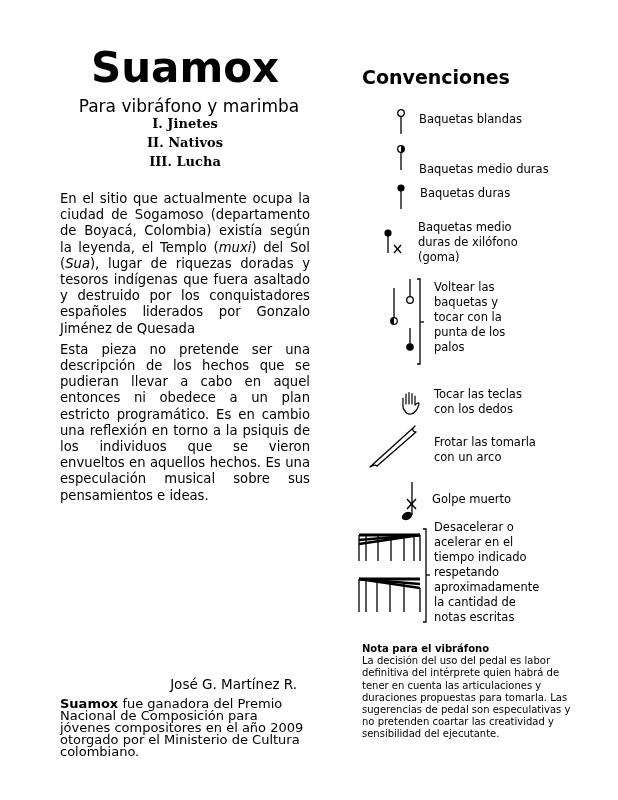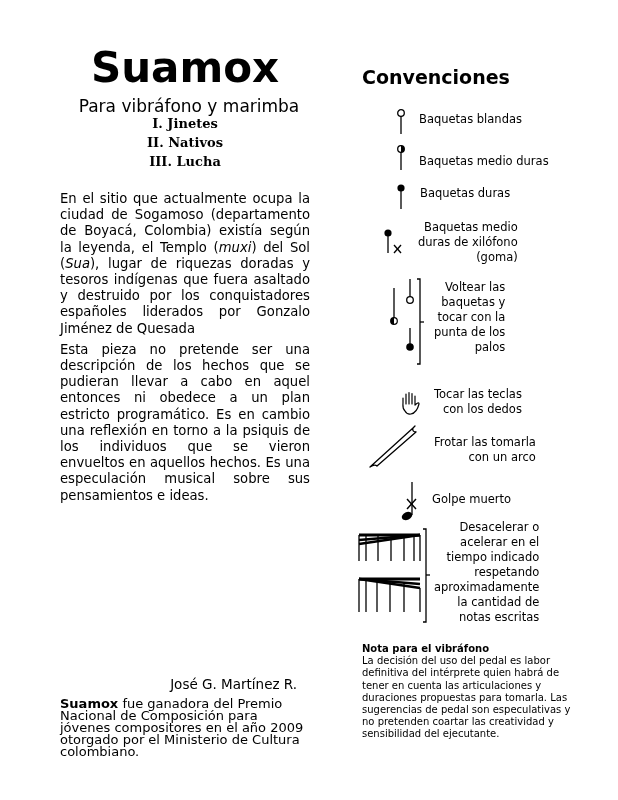--- a/index.html
+++ b/index.html
@@ -6,21 +6,21 @@
   body { width:618px; height:800px; position:relative; overflow:hidden; color:#000; font-family:"DejaVu Sans", sans-serif; }
   .abs { position:absolute; }
   #title { left:60px; width:250px; top:44px; text-align:center; font-size:42px; font-weight:bold; letter-spacing:0px; line-height:48px; }
   #subtitle { left:64px; width:250px; top:98px; text-align:center; font-size:17px; line-height:16px; }
   .mvt { left:60px; width:250px; text-align:center; font-family:"DejaVu Serif", serif; font-weight:bold; font-size:13px; line-height:16px; }
   #body-text { left:60px; top:191px; width:250px; font-size:13.2px; line-height:16.2px; }
   #body-text p { margin:0 0 5px 0; text-align:justify; text-align-last:left; }
   #author { left:60px; width:237px; top:676px; text-align:right; font-size:13.5px; }
   #award { left:60px; top:698px; width:250px; font-size:13px; line-height:12px; }
   #conv-title { left:362px; top:66px; font-size:19px; font-weight:bold; }
-  .lbl { position:absolute; font-size:11.5px; line-height:15px;text-align:right; }
+  .lbl { position:absolute; font-size:11.5px; line-height:15px; }
   #note { left:362px; top:643px; width:215px; font-size:10px; line-height:12.2px; }
   #note .nt { font-weight:bold; }
   svg { position:absolute; overflow:visible; }
 </style>
 </head>
 <body>
 
 <div id="title" class="abs">Suamox</div>
 <div id="subtitle" class="abs">Para vibráfono y marimba</div>
 <div class="abs mvt" style="top:116px">I. Jinetes</div>
@@ -47,21 +47,21 @@
   <circle cx="6" cy="5" r="3.3" fill="#fff" stroke="#000" stroke-width="1.3"></circle>
   <line x1="6" y1="8.3" x2="6" y2="26" stroke="#000" stroke-width="1.3"></line>
 </svg>
 <div class="lbl" style="left:419px;top:112px">Baquetas blandas</div>
 
 <svg style="left:395px;top:143px" width="12" height="26" viewBox="0 0 12 26">
   <circle cx="6" cy="6" r="3.3" fill="#fff" stroke="#000" stroke-width="1.3"></circle>
   <path d="M6 2.7 A3.3 3.3 0 0 1 6 9.3 Z" fill="#000"></path>
   <line x1="6" y1="9.3" x2="6" y2="27" stroke="#000" stroke-width="1.3"></line>
 </svg>
-<div class="lbl" style="left:419px;top:154px">Baquetas medio duras</div>
+<div class="lbl" style="left:419px;top:162px">Baquetas medio duras</div>
 
 <svg style="left:395px;top:183px" width="12" height="26" viewBox="0 0 12 26">
   <circle cx="6" cy="5" r="3.6" fill="#000"></circle>
   <line x1="6" y1="8" x2="6" y2="26" stroke="#000" stroke-width="1.3"></line>
 </svg>
 <div class="lbl" style="left:420px;top:186px">Baquetas duras</div>
 
 <svg style="left:382px;top:225px" width="24" height="30" viewBox="0 0 24 30">
   <circle cx="6" cy="8" r="3.6" fill="#000"></circle>
   <line x1="6" y1="11" x2="6" y2="28" stroke="#000" stroke-width="1.3"></line>

